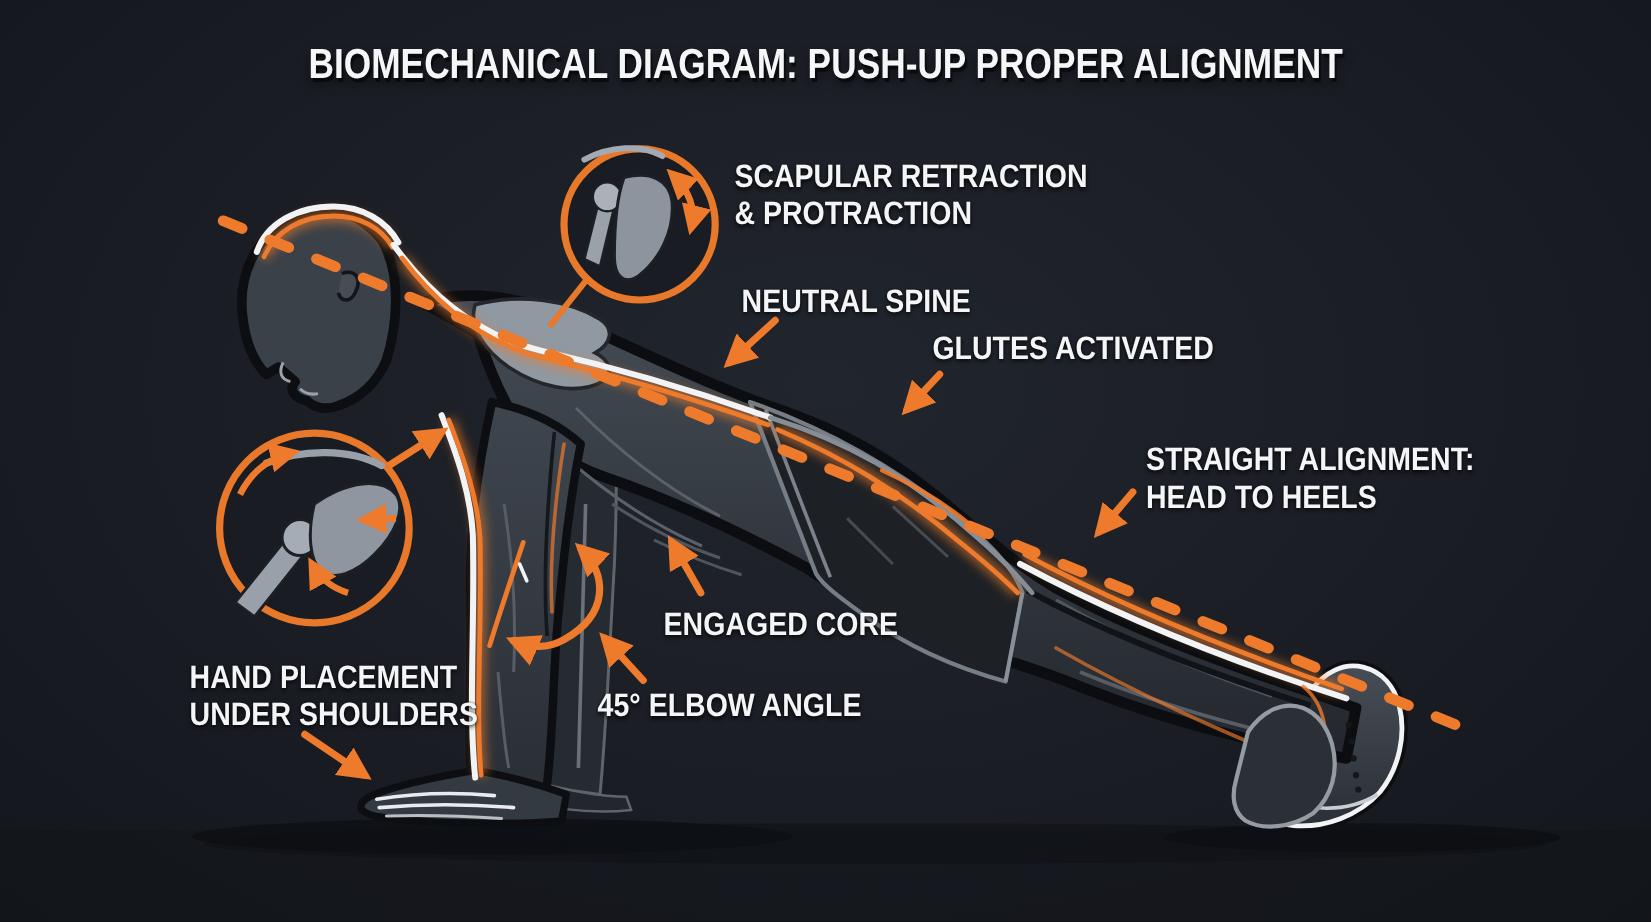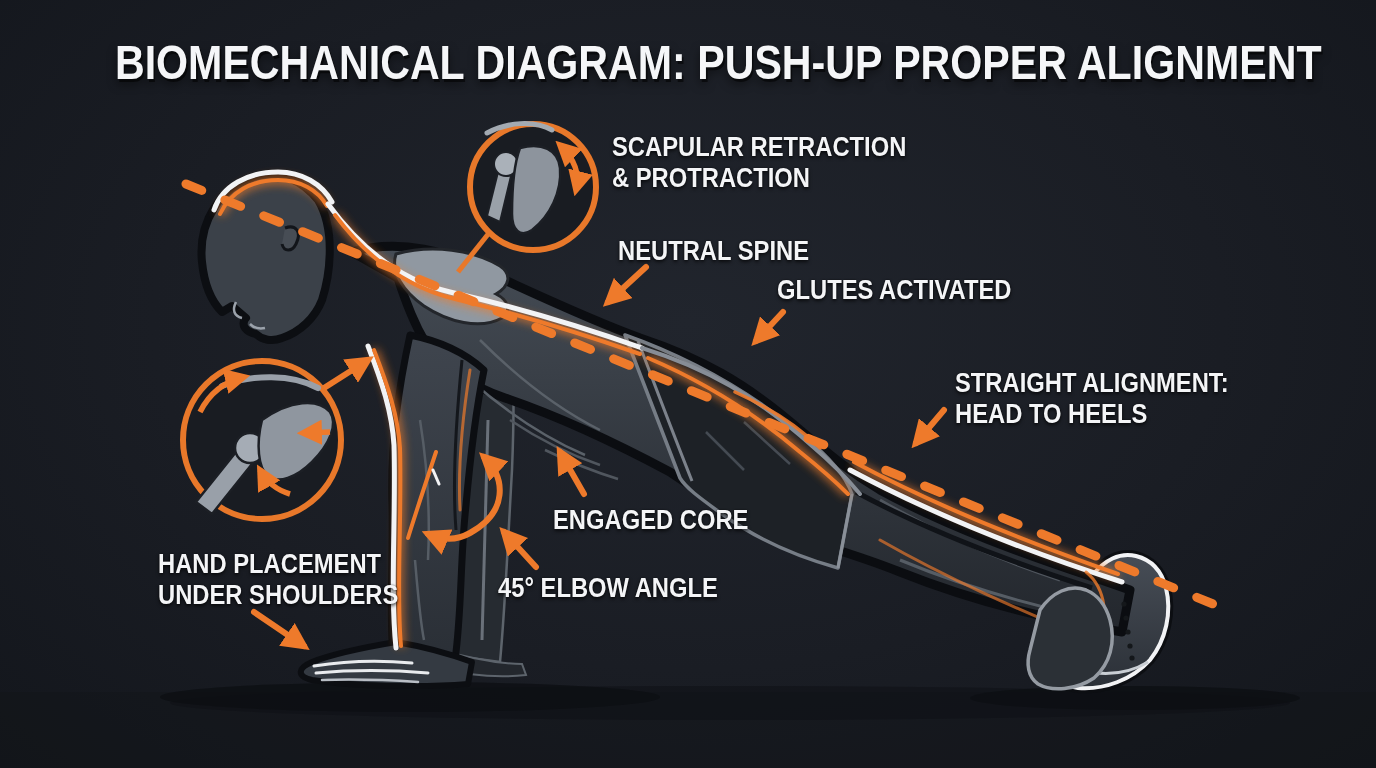--- a/index.html
+++ b/index.html
@@ -4,21 +4,21 @@
 <style>
   html,body{margin:0;padding:0;background:#0e1014;}
   .stage{
     position:relative;width:1376px;height:768px;overflow:hidden;
     background:radial-gradient(ellipse at 50% 42%, #21252d 0%, #1a1d24 55%, #13161c 100%);
     font-family:"Liberation Sans","DejaVu Sans",sans-serif;
   }
   .stage svg{position:absolute;left:0;top:0;}
   .title{
     position:absolute;top:34px;left:0;width:1376px;text-align:center;margin:0;
-    font-size:49px;font-weight:bold;color:#f5f6f8;letter-spacing:0;
+    font-size:35px;font-weight:bold;color:#f5f6f8;letter-spacing:0;
     text-shadow:2px 3px 0 rgba(0,0,0,.55),0 5px 10px rgba(0,0,0,.5);
     z-index:5;
   }
   .title span{display:inline-block;transform:scaleX(.84);transform-origin:center top;white-space:nowrap;}
   .lbl{
     position:absolute;color:#f4f5f7;font-weight:bold;font-size:27px;line-height:31px;
     white-space:nowrap;z-index:5;
     text-shadow:0 2px 4px rgba(0,0,0,.7),0 0 2px rgba(0,0,0,.6);
     transform:scaleX(.88);transform-origin:left top;
   }

